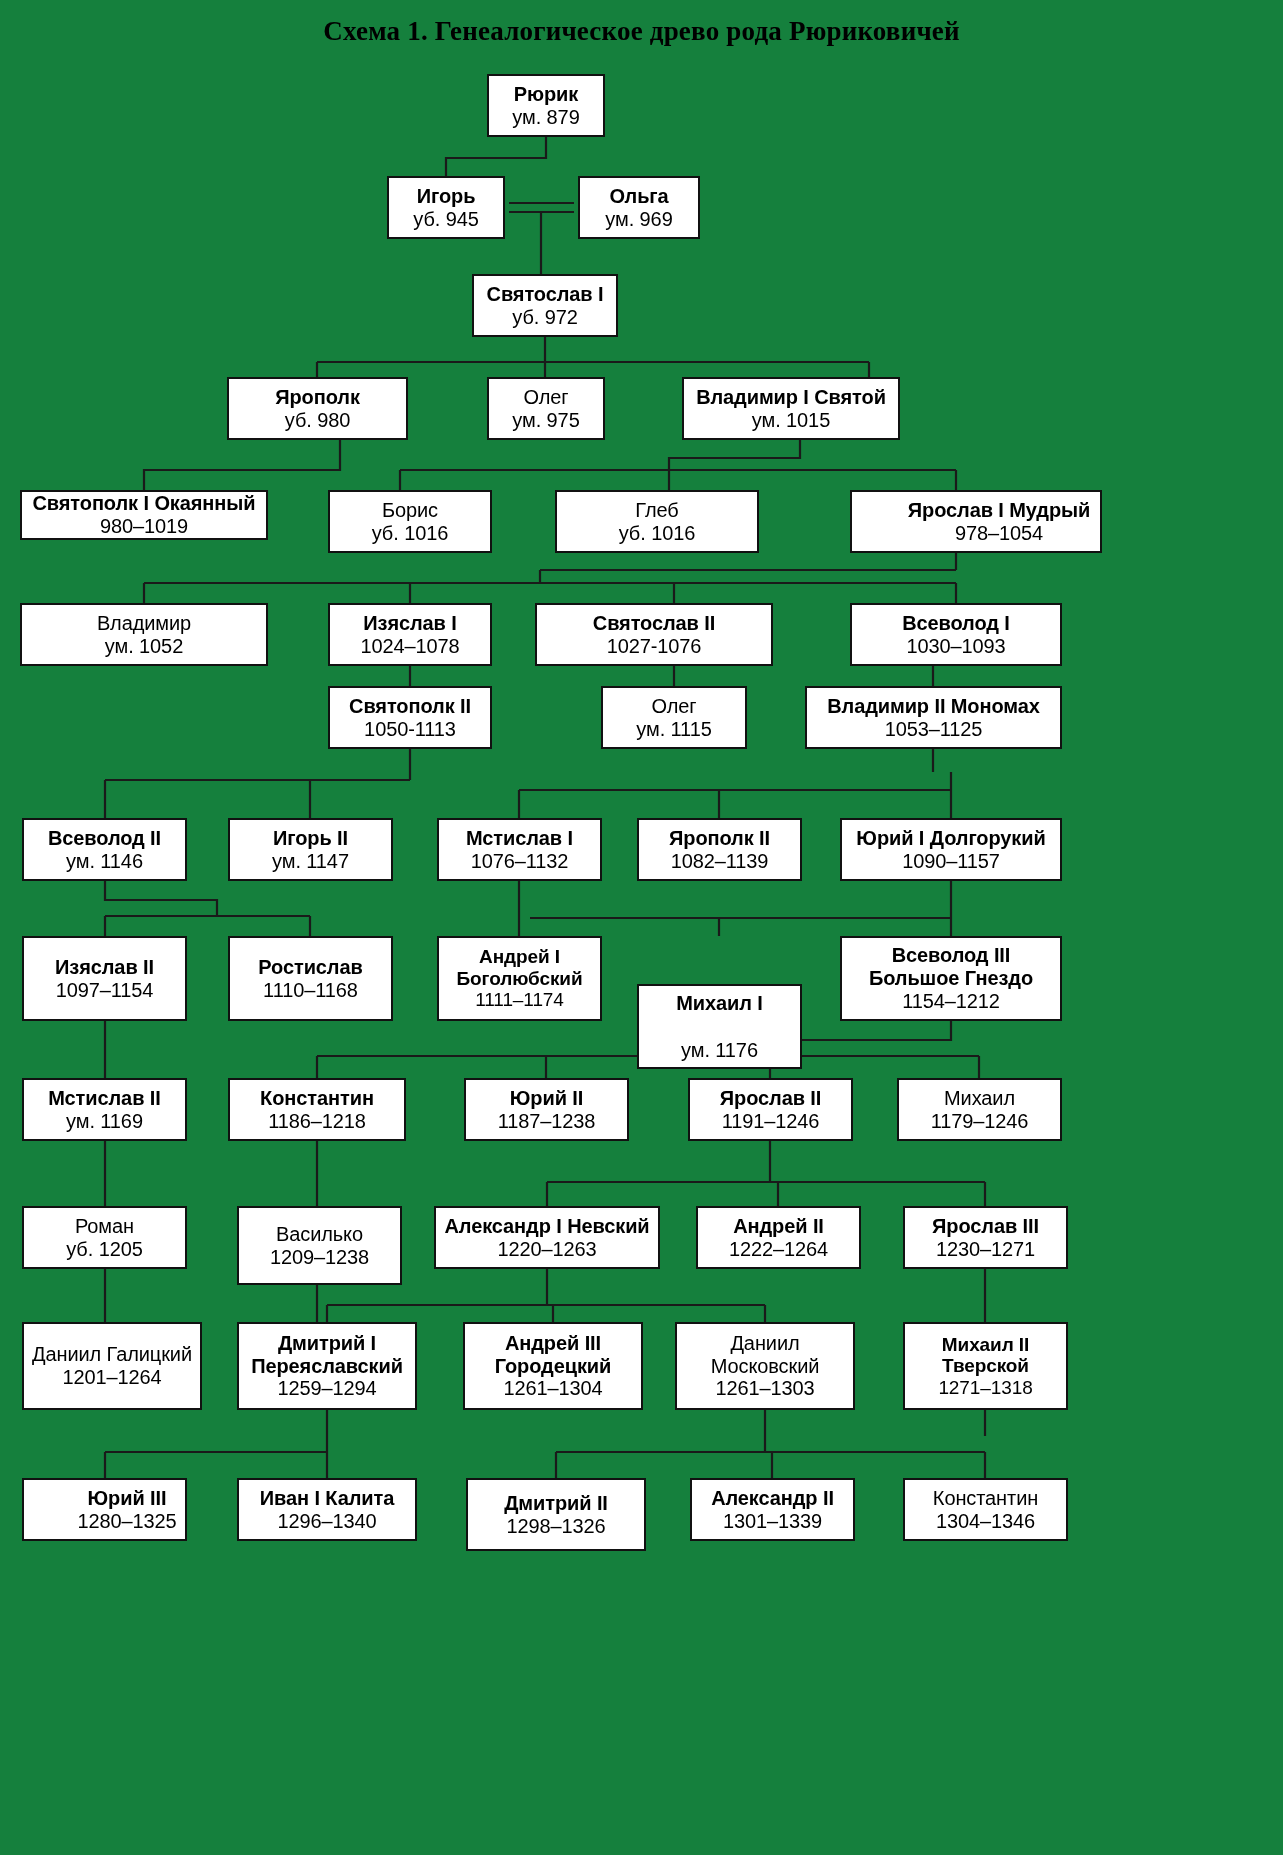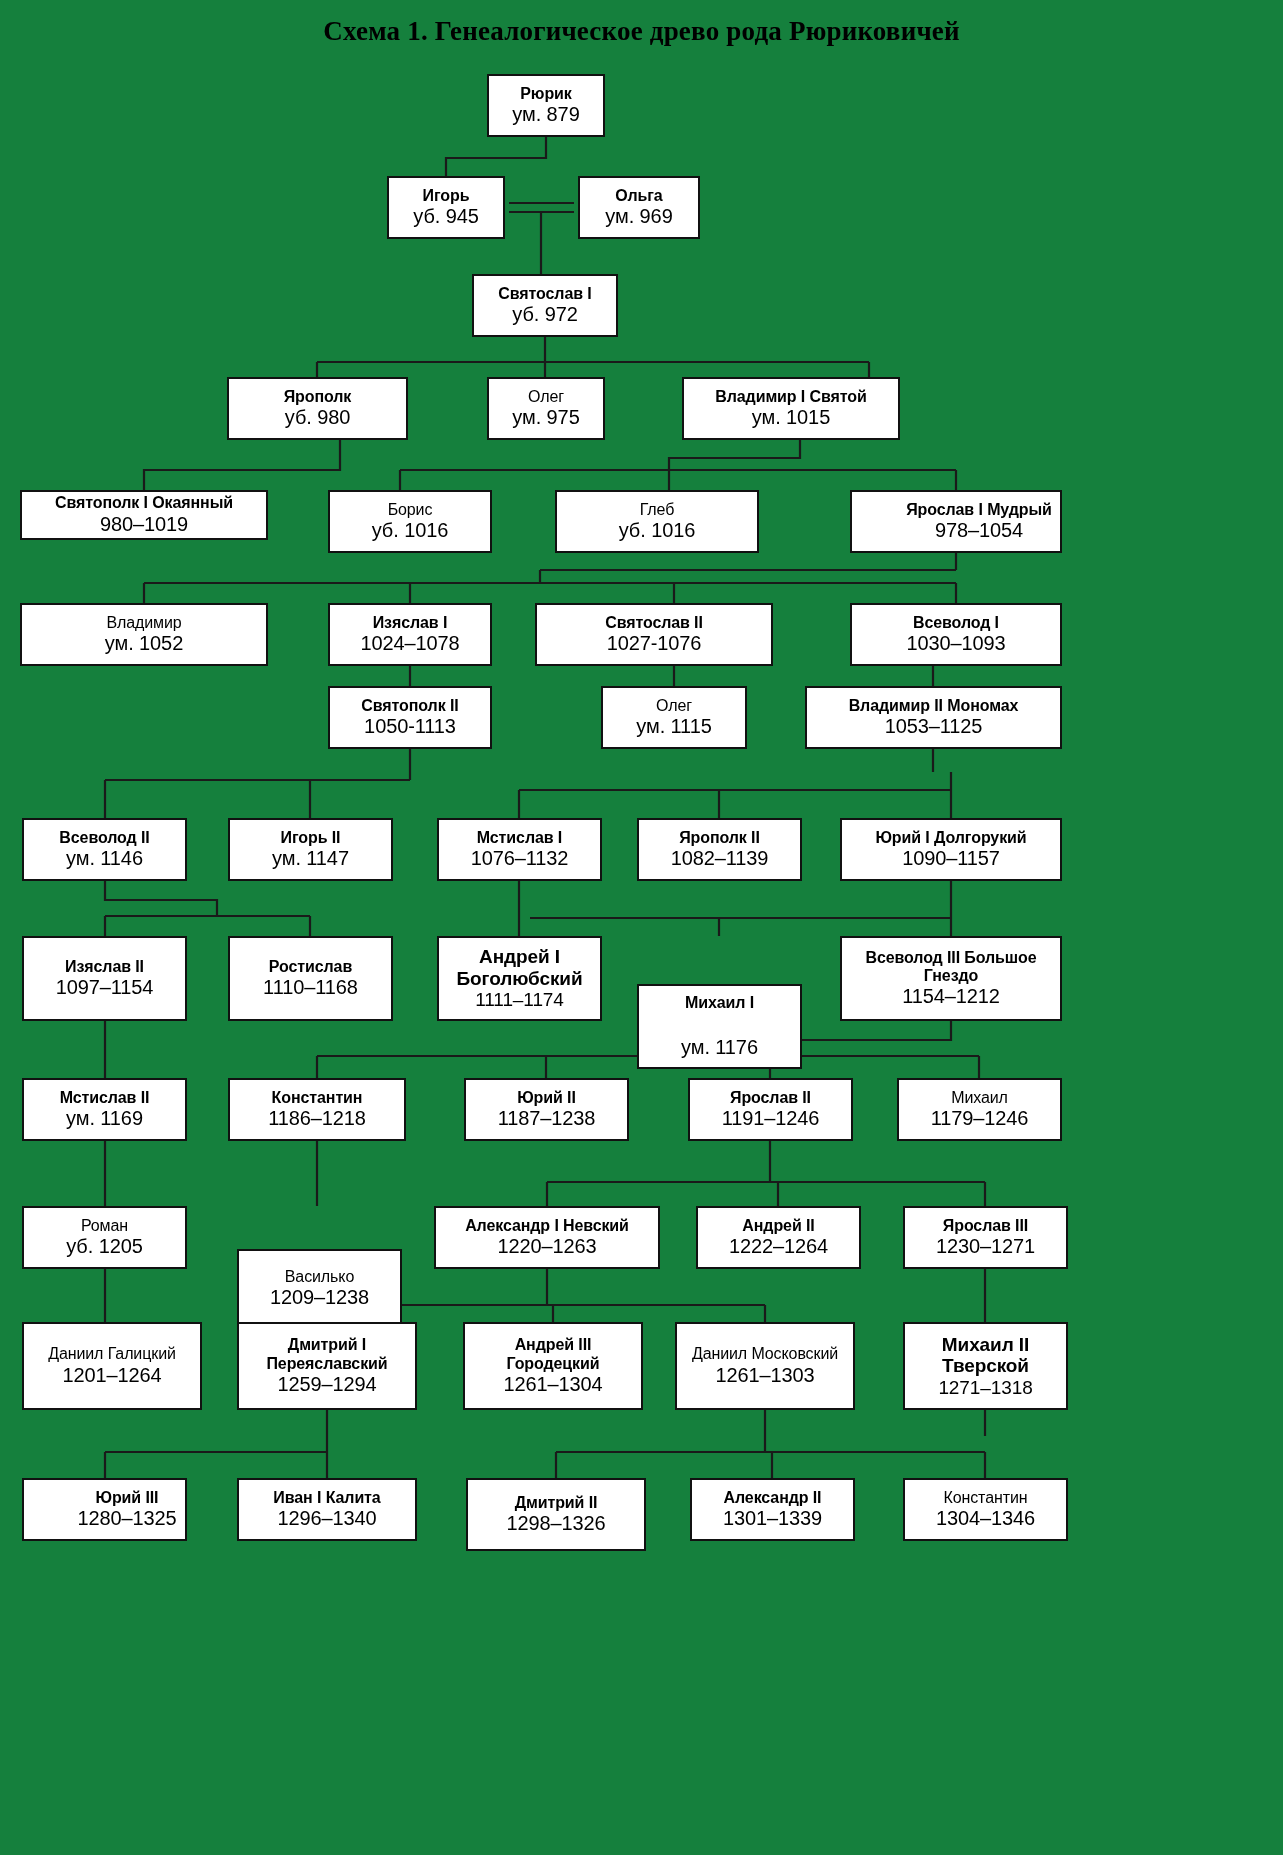--- a/index.html
+++ b/index.html
@@ -14,21 +14,21 @@
 
   svg#wires{position:absolute;left:0;top:0;width:1283px;height:1855px;}
   svg#wires path,svg#wires line{stroke:#1a1a1a;stroke-width:2.2;fill:none;}
 
   .node{
     position:absolute;box-sizing:border-box;
     border:2.4px solid #111;background:#fff;
     display:flex;flex-direction:column;align-items:center;justify-content:center;
     text-align:center;line-height:1.14;z-index:5;
   }
-  .node .nm{font-size:16px;letter-spacing:-0.1px;padding:0 3px;}
+  .node .nm{font-size:20px;letter-spacing:-0.1px;padding:0 3px;}
   .node .dt{font-size:20px;letter-spacing:-0.1px;padding:0 3px;}
   .node.b .nm{font-weight:bold;}
   .node.sm .nm,.node.sm .dt{font-size:19px;}
 </style>
 </head>
 <body>
 
 <div id="page">
 
   <div id="title">Схема 1. Генеалогическое древо рода Рюриковичей</div>
@@ -115,21 +115,21 @@
         <div class="dt">980–1019</div>
       </div>
       <div class="node" style="left: 328px; top: 490px; width: 164px; height: 63px;">
         <div class="nm">Борис</div>
         <div class="dt">уб. 1016</div>
       </div>
       <div class="node" style="left: 555px; top: 490px; width: 204px; height: 63px;">
         <div class="nm">Глеб</div>
         <div class="dt">уб. 1016</div>
       </div>
-      <div class="node b" style="left: 850px; top: 490px; width: 212px; height: 63px; padding-left: 46px;">
+      <div class="node b" style="left: 850px; top: 490px; width: 252px; height: 63px; padding-left: 46px;">
         <div class="nm">Ярослав I Мудрый</div>
         <div class="dt">978–1054</div>
       </div>
       <div class="node" style="left: 20px; top: 603px; width: 248px; height: 63px;">
         <div class="nm">Владимир</div>
         <div class="dt">ум. 1052</div>
       </div>
       <div class="node b" style="left: 328px; top: 603px; width: 164px; height: 63px;">
         <div class="nm">Изяслав I</div>
         <div class="dt">1024–1078</div>
@@ -211,21 +211,21 @@
         <div class="dt">1191–1246</div>
       </div>
       <div class="node" style="left: 897px; top: 1078px; width: 165px; height: 63px;">
         <div class="nm">Михаил</div>
         <div class="dt">1179–1246</div>
       </div>
       <div class="node" style="left: 22px; top: 1206px; width: 165px; height: 63px;">
         <div class="nm">Роман</div>
         <div class="dt">уб. 1205</div>
       </div>
-      <div class="node" style="left: 237px; top: 1206px; width: 165px; height: 79px; margin-top: 43px;">
+      <div class="node" style="left: 237px; top: 1206px; width: 165px; height: 79px;">
         <div class="nm">Василько</div>
         <div class="dt">1209–1238</div>
       </div>
       <div class="node b" style="left: 434px; top: 1206px; width: 226px; height: 63px;">
         <div class="nm">Александр I Невский</div>
         <div class="dt">1220–1263</div>
       </div>
       <div class="node b" style="left: 696px; top: 1206px; width: 165px; height: 63px;">
         <div class="nm">Андрей II</div>
         <div class="dt">1222–1264</div>

